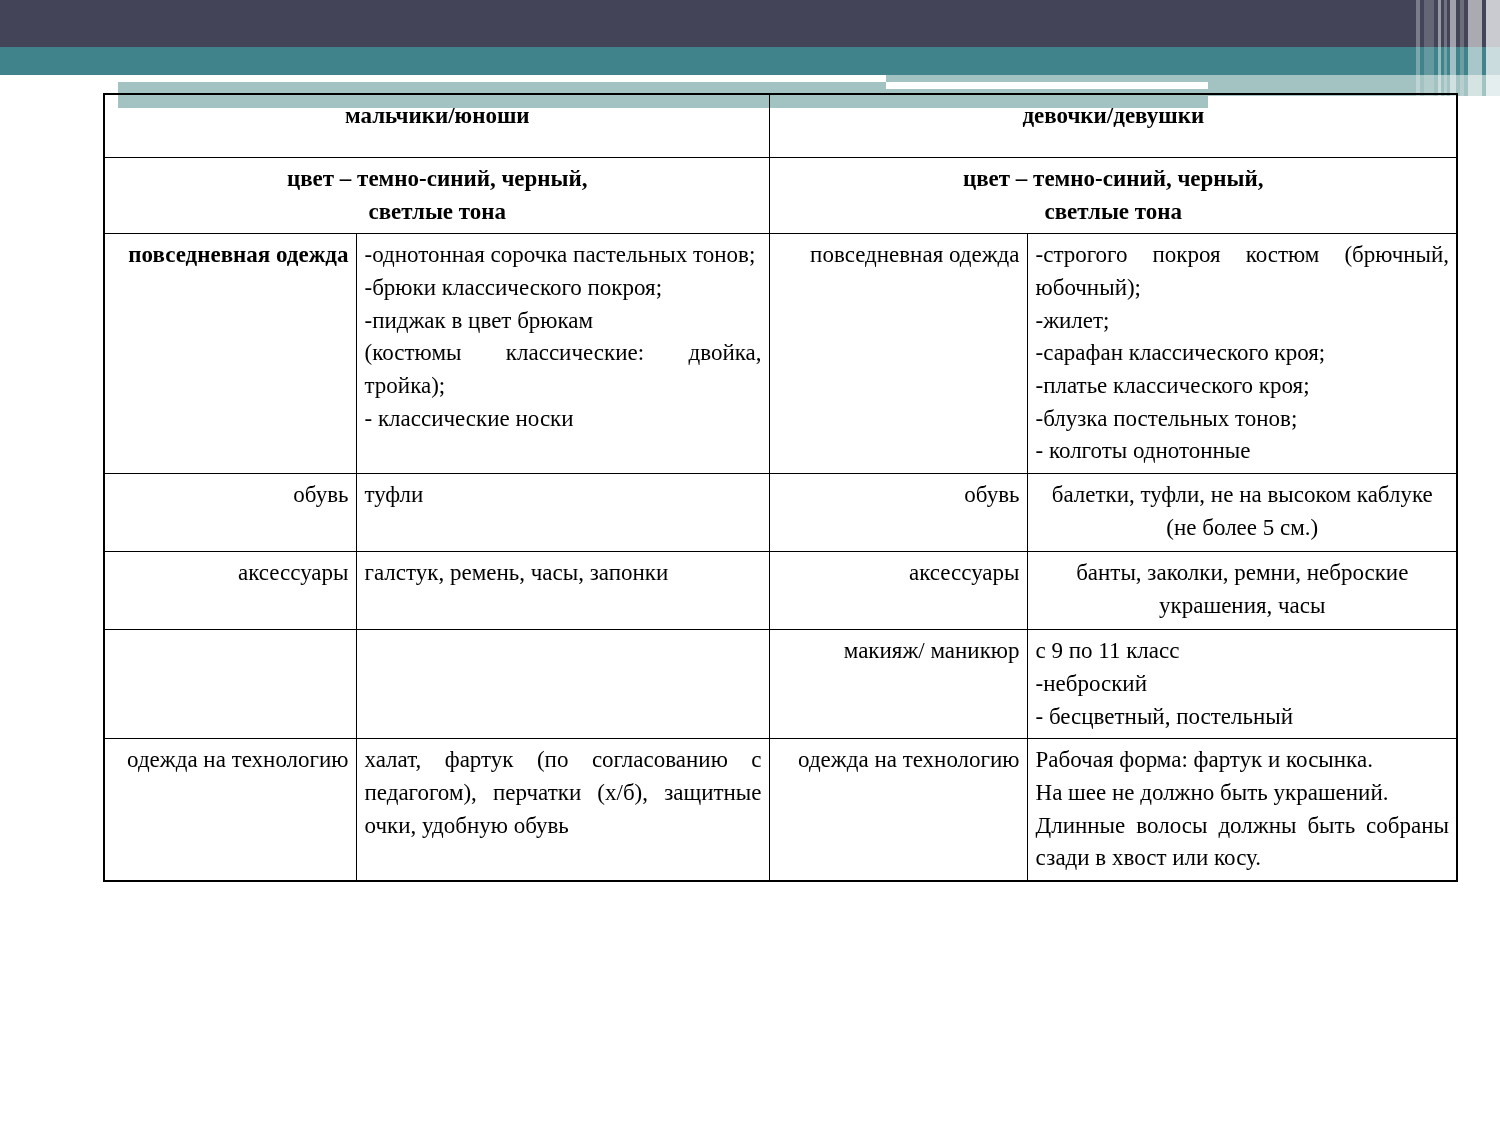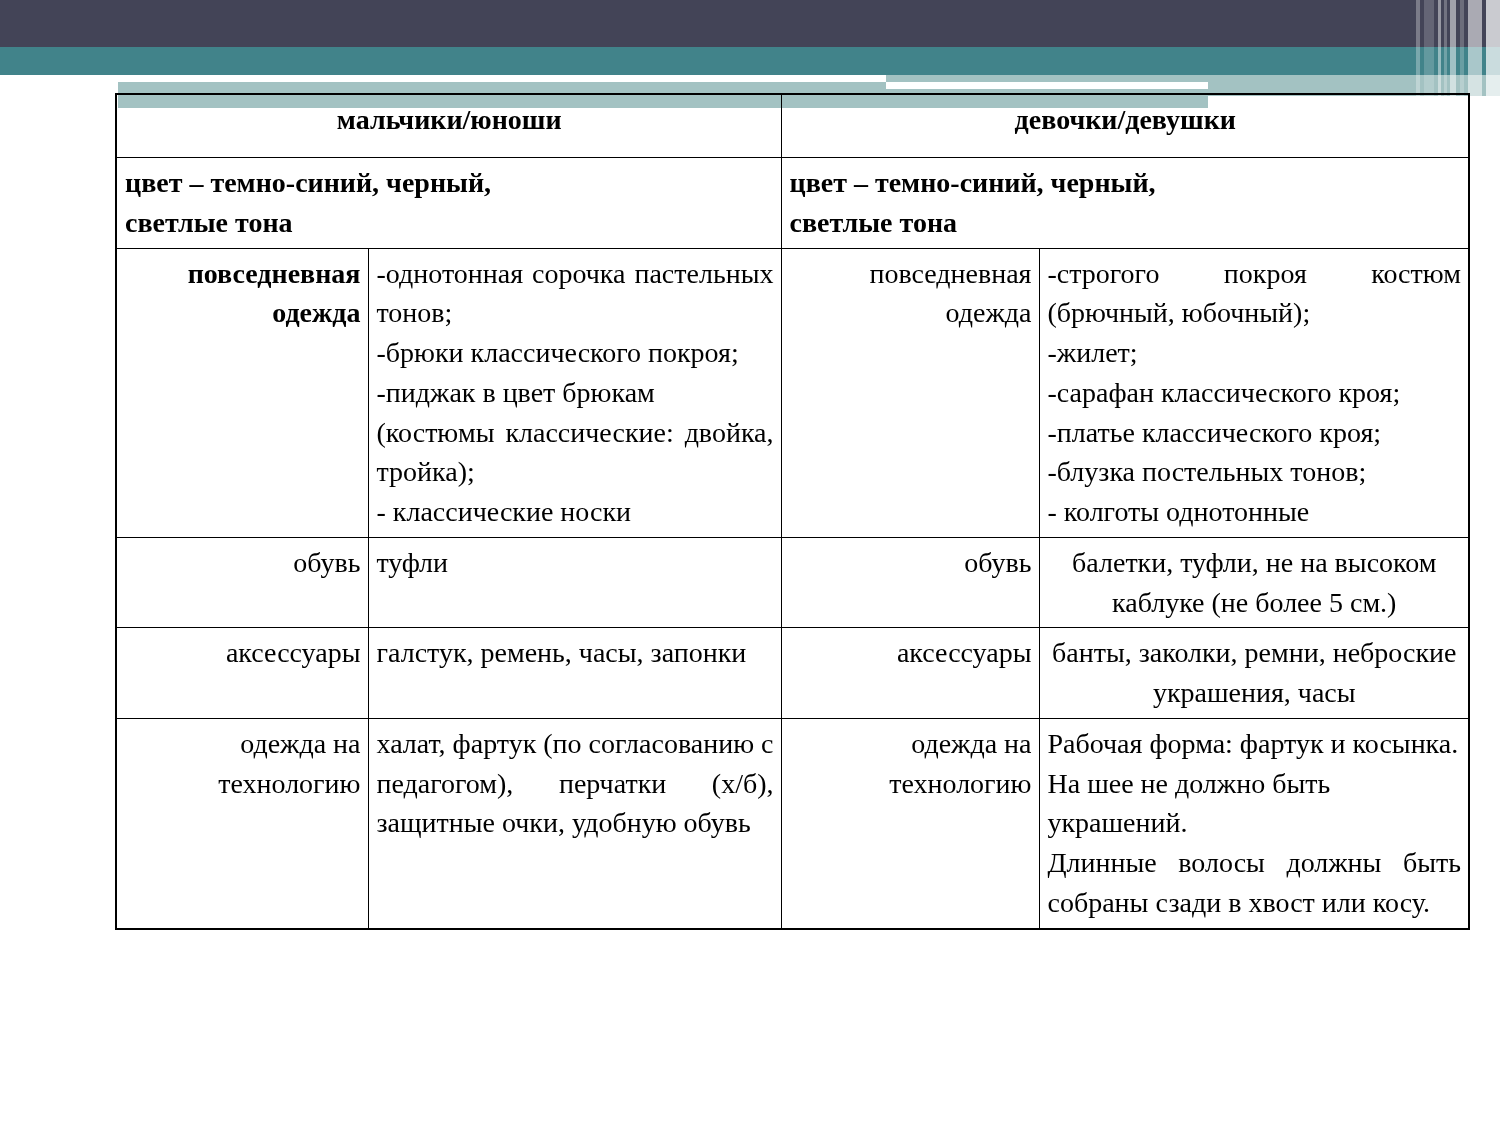--- a/index.html
+++ b/index.html
@@ -99,23 +99,22 @@
   .table-wrap {
     position: absolute;
     left: 103px;
     top: 93px;
     width: 1353px;
   }
   table.uniform {
     border-collapse: collapse;
     width: 1353px;
     table-layout: fixed;
-    font-size: 28px;
+    font-size: 23px;
     line-height: 1.42;
-    margin-left: 12px;
   }
   table.uniform td {
     border: 1.6px solid #000000;
     padding: 5px 7px 5px 8px;
     vertical-align: top;
   }
   
   table.uniform {
     border: 2.6px solid #000;
   }
@@ -128,20 +127,21 @@
   td.thick-top   { border-top: 2.6px solid #000; }
   td.thick-bot   { border-bottom: 2.6px solid #000; }
 
   .hdr-title {
     text-align: center;
     font-weight: bold;
     vertical-align: middle;
     height: 52px;
   }
   .hdr-color {
+    text-align: center;
     font-weight: bold;
     vertical-align: top;
     height: 60px;
     padding-top: 4px;
   }
   .lbl {
     text-align: right;
     vertical-align: top;
   }
   .lbl-b { font-weight: bold; }
@@ -233,20 +233,30 @@
     <tr style="height:78px">
       <td class="lbl thick-top">аксессуары</td>
       <td class="val-left spine-left thick-top">галстук, ремень, часы, запонки</td>
       <td class="lbl thick-top">аксессуары</td>
       <td class="val-center thick-top">банты, заколки, ремни, неброские украшения, часы</td>
     </tr>
 
 
 
 
+    <tr style="height:100px">
+      <td class="lbl thick-top"></td>
+      <td class="val-left spine-left thick-top"></td>
+      <td class="lbl thick-top">макияж/ маникюр</td>
+      <td class="val-left thick-top">
+        <span class="ln">с 9 по 11 класс</span>
+        <span class="ln">-неброский</span>
+        <span class="ln">- бесцветный, постельный</span>
+      </td>
+    </tr>
 
     <tr style="height:118px">
       <td class="lbl thick-top thick-bot">одежда на технологию</td>
       <td class="val-just spine-left thick-top thick-bot">халат, фартук (по согласованию с педагогом), перчатки (х/б), защитные очки, удобную обувь</td>
       <td class="lbl thick-top thick-bot">одежда на технологию</td>
       <td class="val-left thick-top thick-bot">
         <span class="ln">Рабочая форма: фартук и косынка.</span>
         <span class="ln"> На шее не должно быть украшений.</span>
         <span class="ln-just"> Длинные волосы должны быть собраны сзади в хвост или косу.</span>
       </td>

